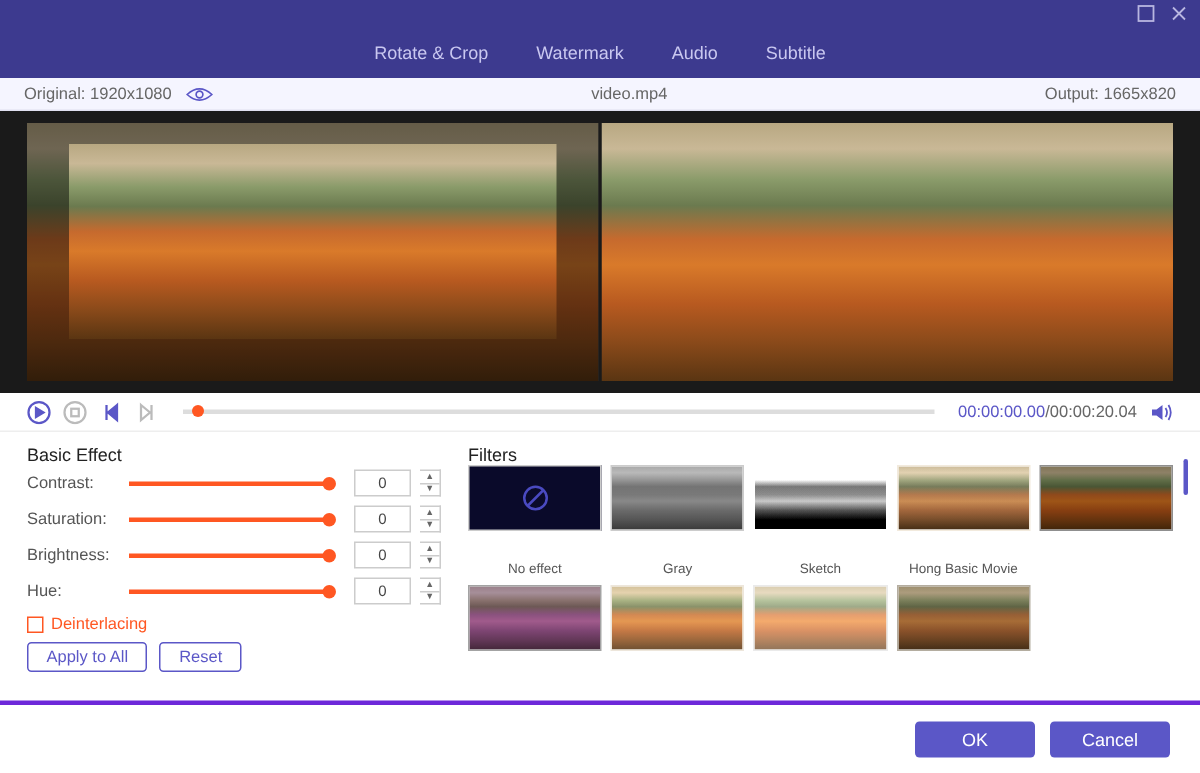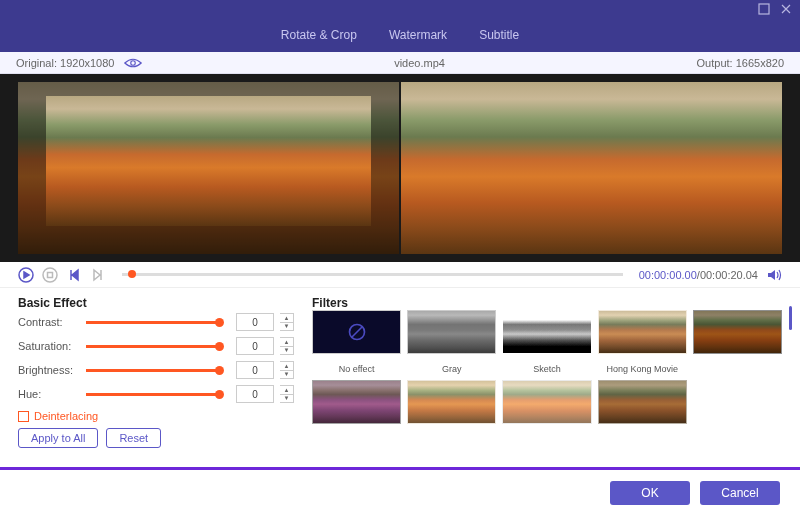--- a/index.html
+++ b/index.html
@@ -27,37 +27,37 @@
 .ctrl-icon.play { fill: none; }
 .timeline { flex: 1; height: 3px; background: #ddd; position: relative; margin: 0 8px; }
 .timeline .dot { position: absolute; left: 6px; top: -3px; width: 8px; height: 8px; background: #ff5722; border-radius: 50%; }
 .timecode { font-size: 11px; }
 .timecode .cur { color: #5b57c7; }
 .timecode .tot { color: #666; }
 .vol-icon { width: 16px; height: 16px; fill: #5b57c7; cursor: pointer; }
 
 .panel { flex: 1; display: flex; padding: 8px 18px 4px 18px; gap: 18px; font-size: 11px; color: #444; }
 .basic { width: 276px; }
-.basic h4, .filters h4 { font-size: 12px; font-weight: 700; color: #222; margin-bottom: 0; }
+.basic h4, .filters h4 { font-size: 12px; font-weight: 400; color: #222; margin-bottom: 0; }
 .row { display: flex; align-items: center; height: 24px; gap: 6px; }
 .row label { width: 62px; color: #555; }
 .slider { flex: 1; height: 3px; background: #ff5722; position: relative; margin-right: 10px; }
 .slider .knob { position: absolute; right: -4px; top: -3px; width: 9px; height: 9px; background: #ff5722; border-radius: 50%; }
 .num { width: 38px; height: 18px; border: 1px solid #ccc; display: flex; align-items: center; justify-content: center; font-size: 10px; background: #fff; }
 .spin { width: 14px; height: 18px; border: 1px solid #ccc; border-left: none; display: flex; flex-direction: column; }
 .spin span { flex: 1; display: flex; align-items: center; justify-content: center; font-size: 6px; color: #666; cursor: pointer; }
 .spin span:first-child { border-bottom: 1px solid #ccc; }
 .check { display: flex; align-items: flex-end; gap: 5px; margin-top: 4px; color: #ff5722; }
 .check .box { width: 11px; height: 11px; border: 1.5px solid #ff5722; }
 .btns { display: flex; gap: 8px; margin-top: 6px; align-items: center; }
 .btn-outline { border: 1px solid #5b57c7; color: #5b57c7; background: #fff; border-radius: 3px; padding: 3px 12px; font-size: 11px; cursor: pointer; }
 
 .filters { flex: 1; position: relative; }
 .filter-grid { display: grid; grid-template-columns: repeat(5, 1fr); gap: 6px; }
-.filter-item { display: flex; flex-direction: column; align-items: center; gap: 10px; cursor: pointer; }
+.filter-item { display: flex; flex-direction: column; align-items: center; gap: 20px; cursor: pointer; }
 .filter-thumb { width: 100%; height: 44px; border: 1px solid #ccc; overflow: hidden; }
 .filter-item.none .filter-thumb { background: #0a0a2a; display: flex; align-items: center; justify-content: center; }
 .filter-label { font-size: 9px; color: #555; white-space: nowrap; }
 .no-svg { width: 20px; height: 20px; stroke: #4a4ac0; stroke-width: 2; fill: none; }
 .scroll-ind { position: absolute; right: -10px; top: 10px; width: 3px; height: 24px; background: #5b57c7; border-radius: 2px; }
 
 .footer { height: 48px; display: flex; justify-content: flex-end; align-items: center; padding: 0 20px; gap: 10px; border-top: 3px solid #6d28d9; }
 .btn-primary { background: #5b57c7; color: #fff; border: none; border-radius: 3px; width: 80px; height: 24px; font-size: 12px; cursor: pointer; }
 
 
@@ -85,20 +85,21 @@
         <rect x="1" y="1" width="10" height="10"></rect>
       </svg>
     <svg class="win-icon">
         <path d="M2 2 L10 10 M10 2 L2 10"></path>
       </svg>
   </div>
 
   <div class="tabs">
     <div class="tab">Rotate &amp; Crop</div>
     <div class="tab">Watermark</div>
+    <div class="tab">Audio</div>
     <div class="tab">Subtitle</div>
   </div>
 
   <div class="infobar">
     <span>Original:</span>&nbsp;
     <span>1920x1080</span>
     <svg class="eye-icon" viewBox="0 0 24 16">
         <path d="M1 8 Q12 -2 23 8 Q12 18 1 8 Z"></path>
         <circle cx="12" cy="8" r="3"></circle>
       </svg>
@@ -215,21 +216,21 @@
         <div class="filter-item">
             <div class="filter-thumb forest gray"></div>
             <span class="filter-label">Gray</span>
           </div>
         <div class="filter-item">
             <div class="filter-thumb forest sketch"></div>
             <span class="filter-label">Sketch</span>
           </div>
         <div class="filter-item">
             <div class="filter-thumb forest hk"></div>
-            <span class="filter-label">Hong Kong Movie</span>
+            <span class="filter-label">Hong Basic Movie</span>
           </div>
         <div class="filter-item">
             <div class="filter-thumb forest f6"></div>
           </div>
         <div class="filter-item">
             <div class="filter-thumb forest f7"></div>
           </div>
         <div class="filter-item">
             <div class="filter-thumb forest f8"></div>
           </div>

